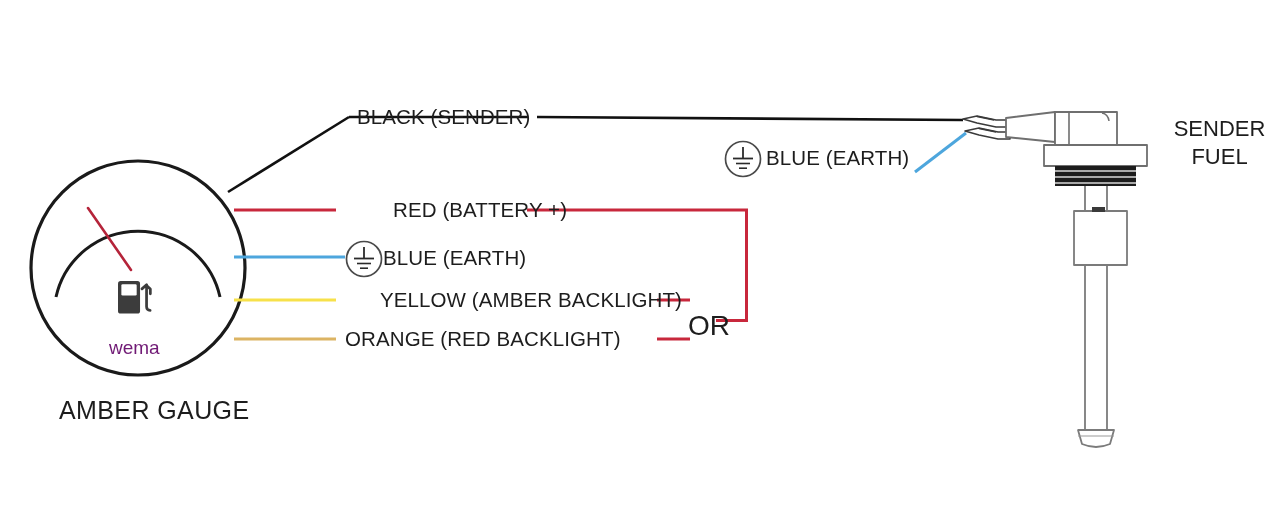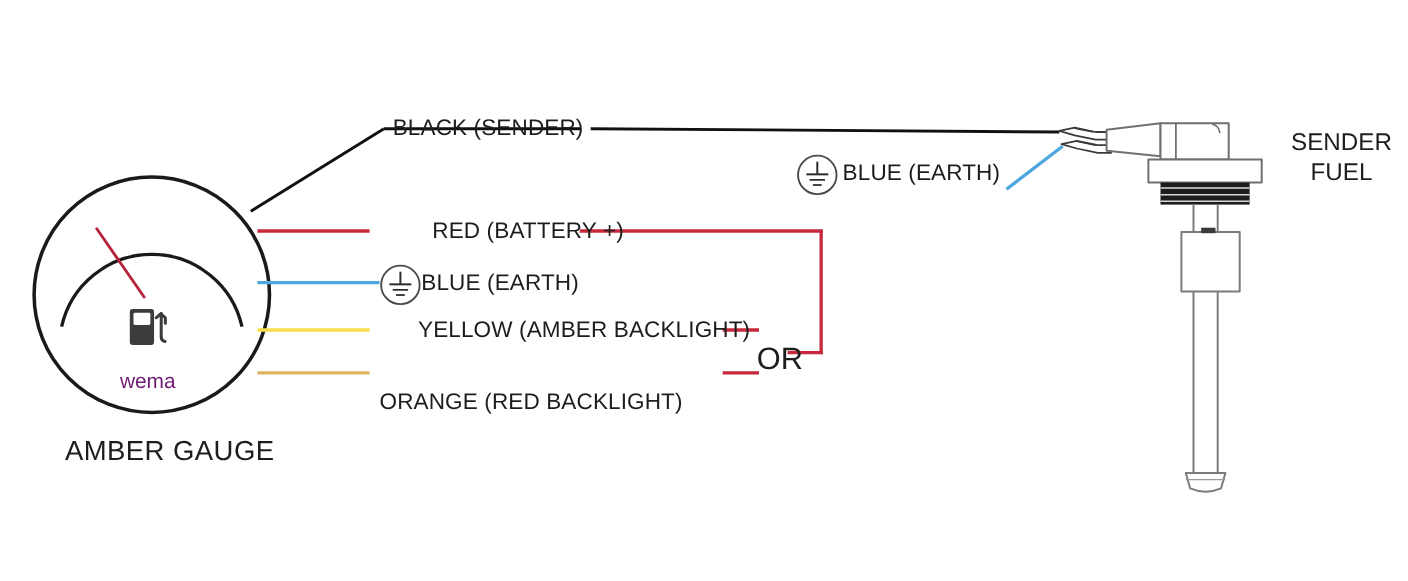--- a/index.html
+++ b/index.html
@@ -149,21 +149,21 @@
 </svg>
 
 <div class="lbl wire-label" style="left:357px; top:105px;">BLACK (SENDER)</div>
 
 <div class="lbl wire-label" style="left:345px; top:198px;margin-left:48px;">RED (BATTERY +)</div>
 
 <div class="lbl wire-label" style="left:383px; top:246px;">BLUE (EARTH)</div>
 
 <div class="lbl wire-label" style="left:352px; top:288px;margin-left:28px;">YELLOW (AMBER BACKLIGHT)</div>
 
-<div class="lbl wire-label" style="left:345px; top:327px;margin-top:27px;">ORANGE (RED BACKLIGHT)</div>
+<div class="lbl wire-label" style="left:345px; top:327px;">ORANGE (RED BACKLIGHT)</div>
 
 <div class="lbl wire-label" style="left:766px; top:146px;">BLUE (EARTH)</div>
 
 <div class="lbl or-label" style="left:688px; top:310px;">OR</div>
 
 <div class="lbl gauge-brand" style="left:109px; top:337px;">wema</div>
 
 <div class="lbl gauge-caption" style="left:59px; top:396px;">AMBER GAUGE</div>
 
 <div class="lbl sender-caption" style="left:1163px; top:115px; width:113px;">

